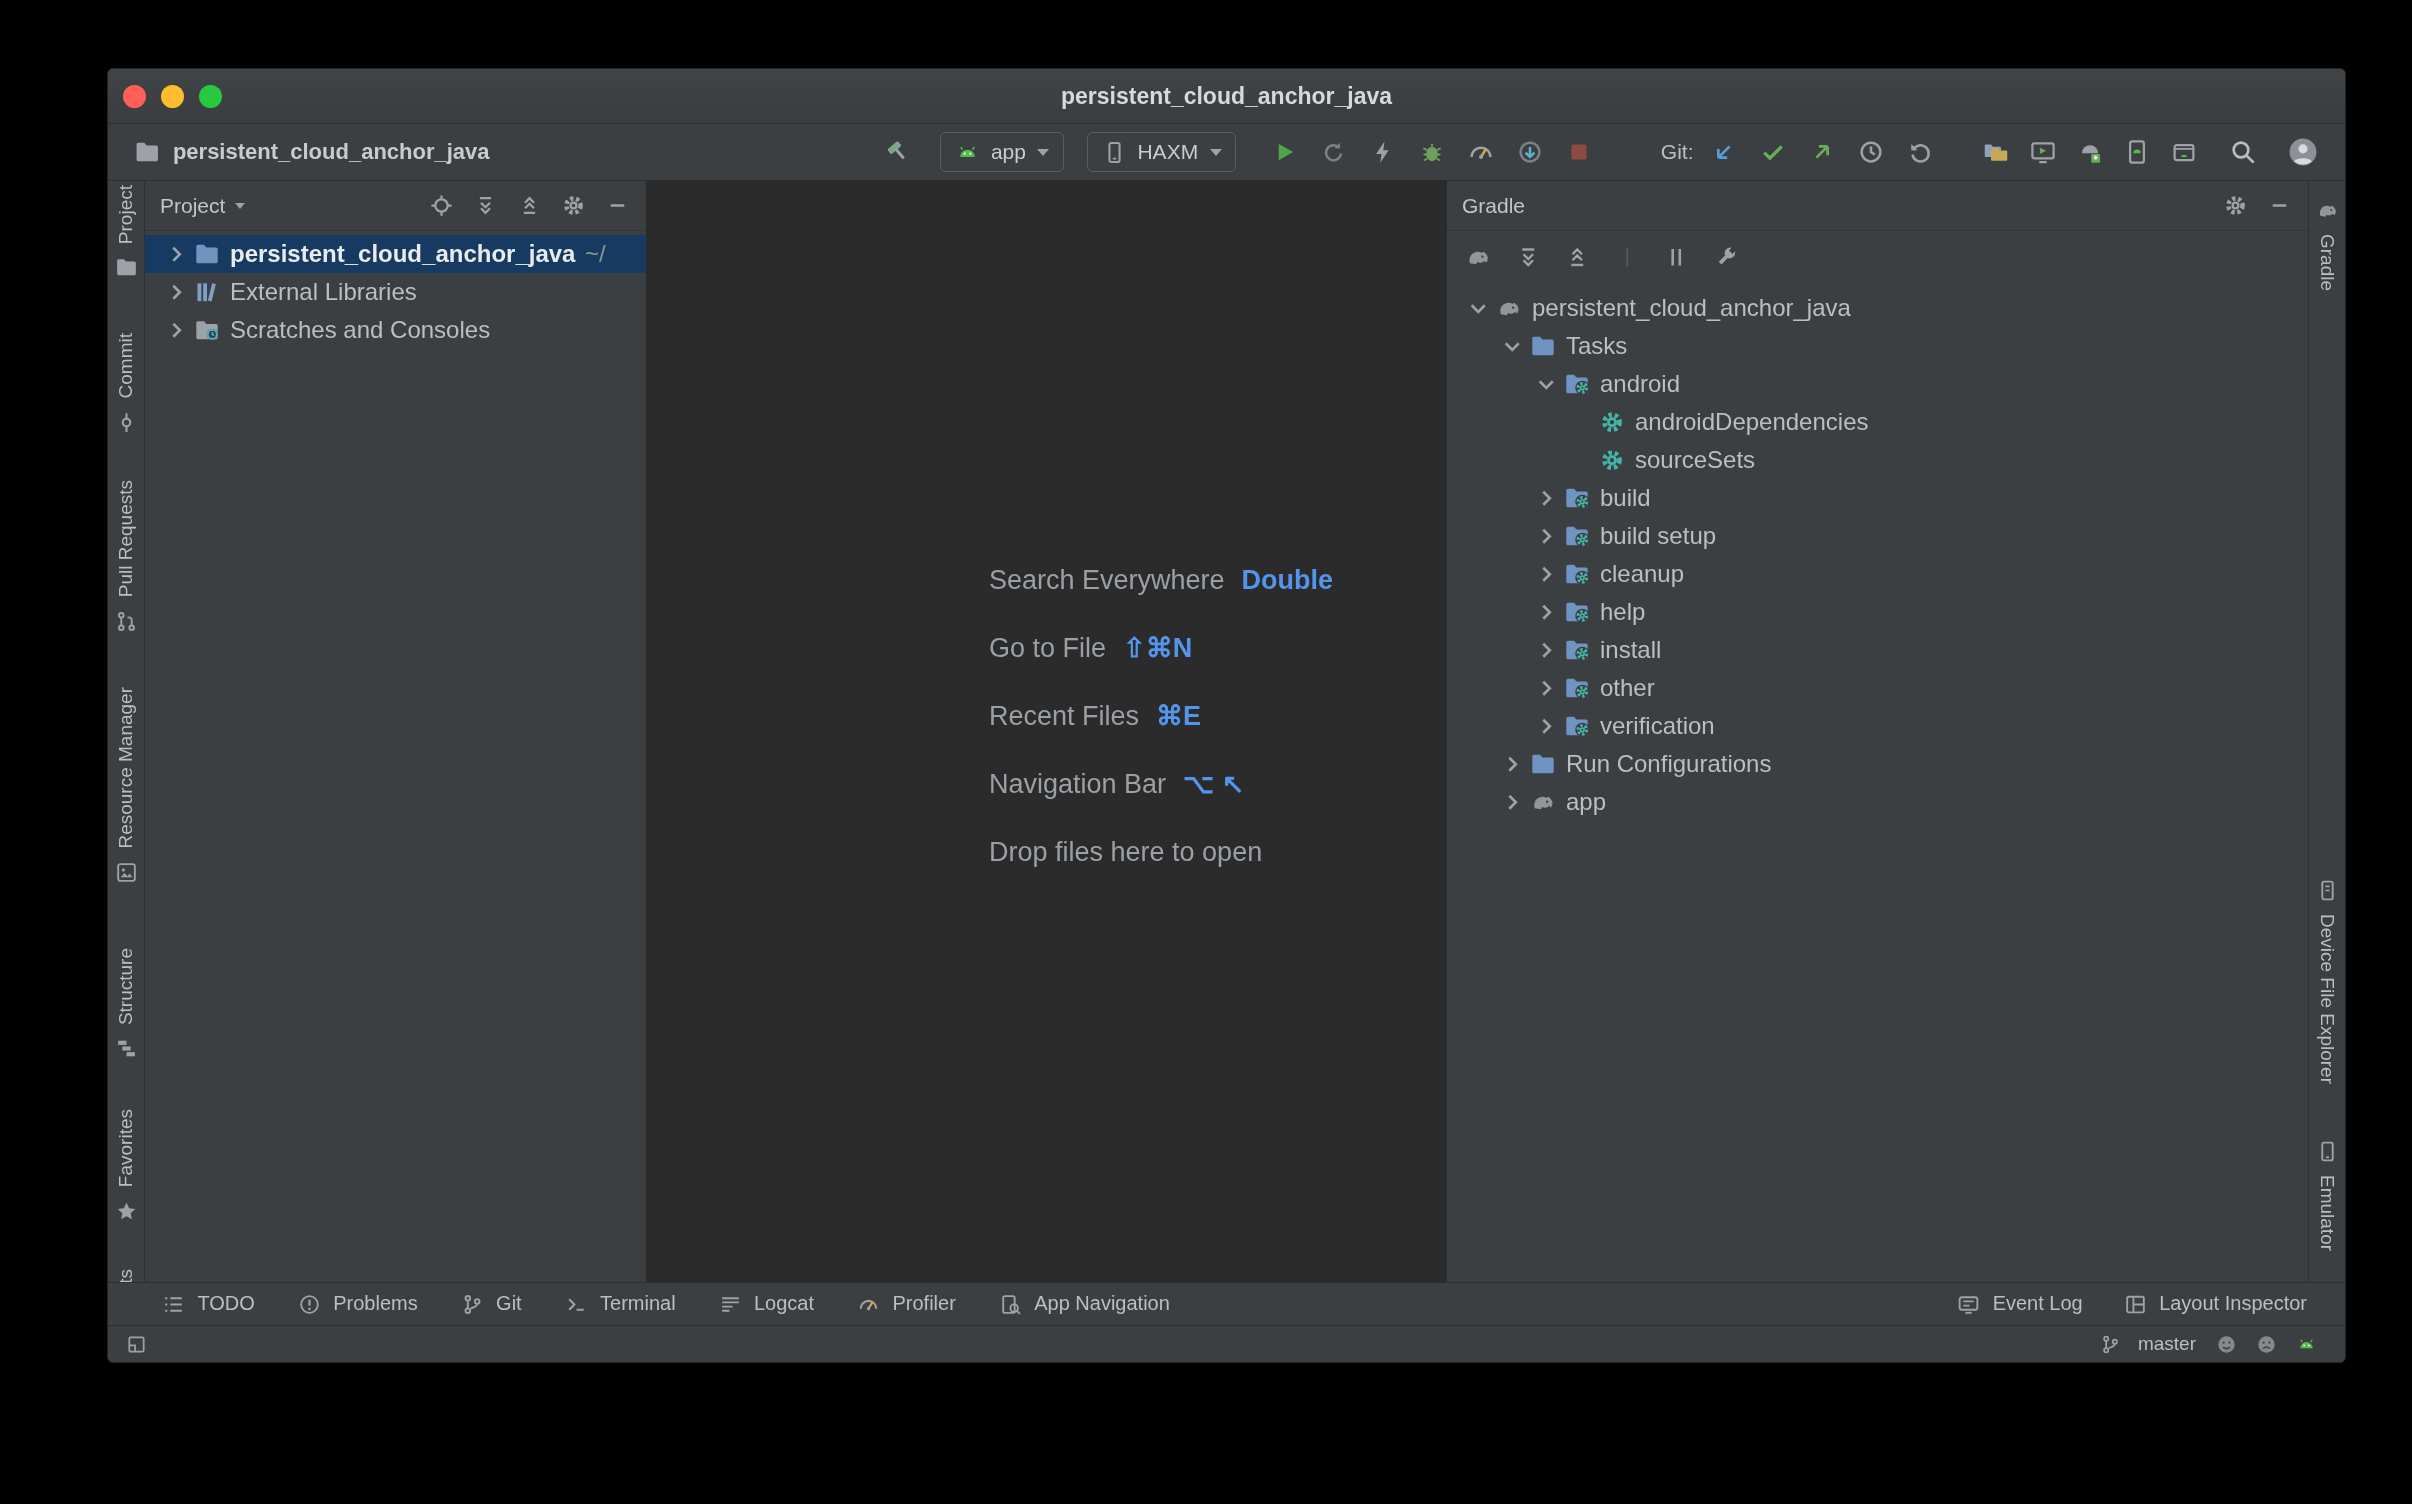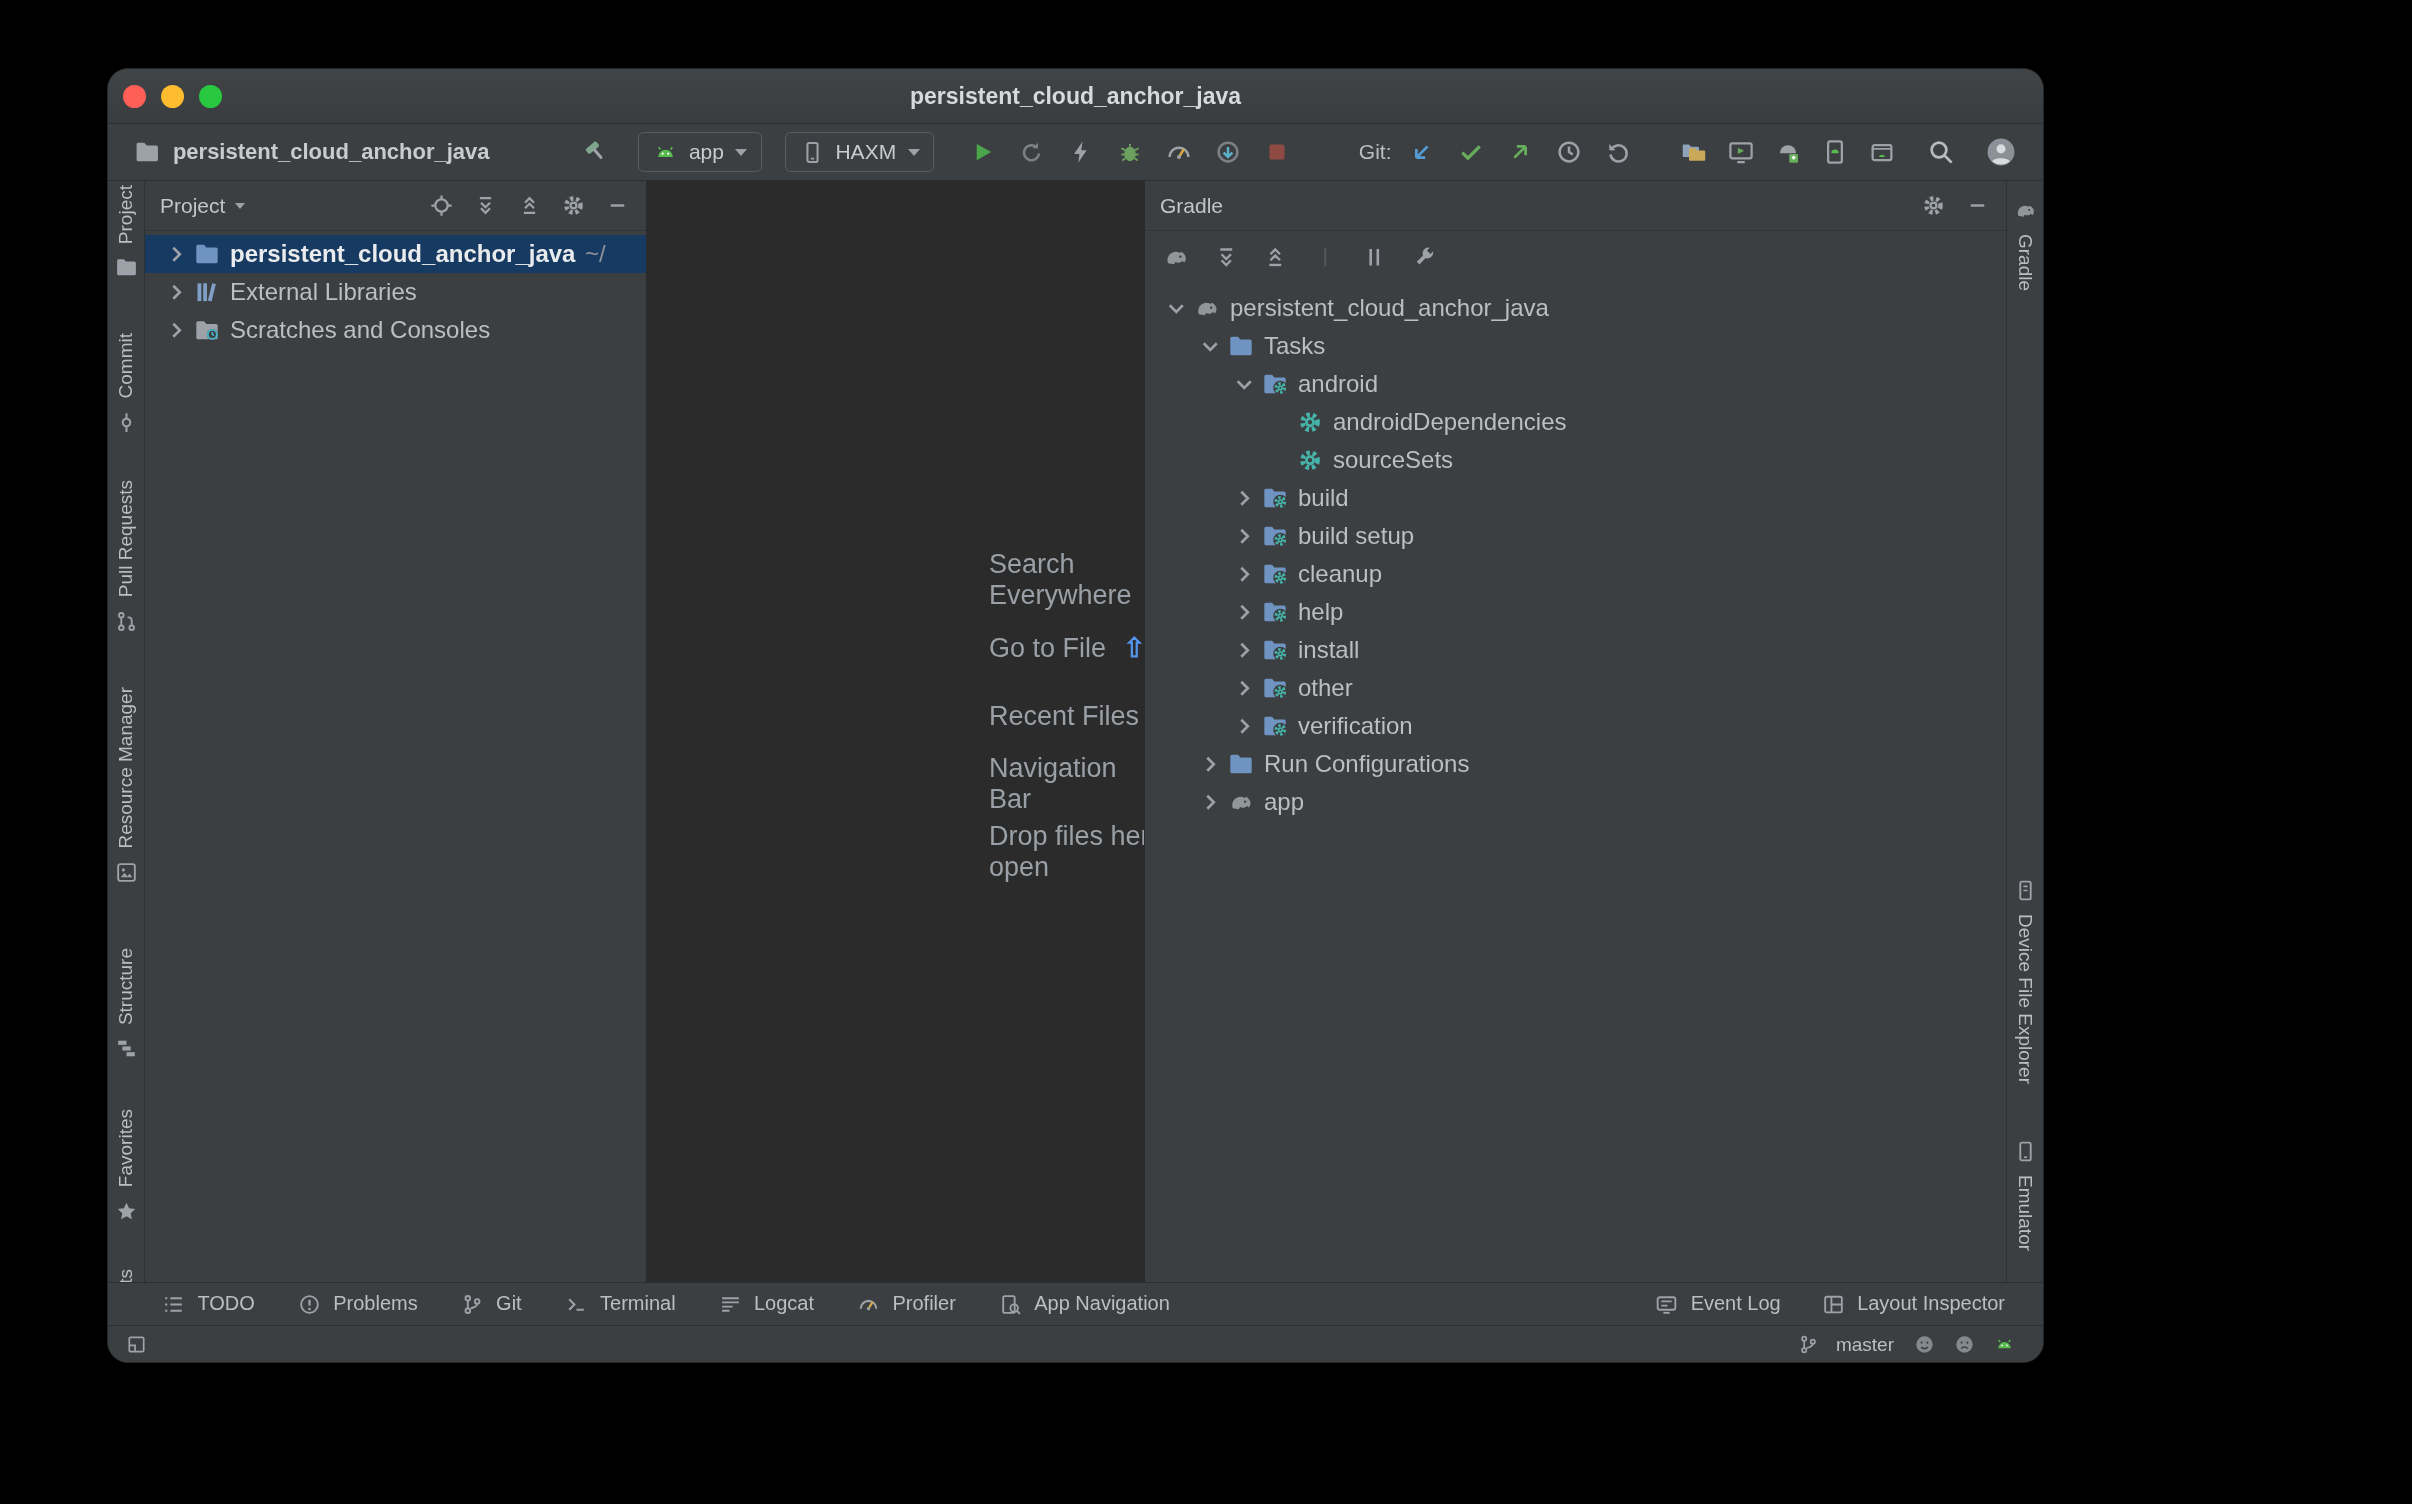--- a/index.html
+++ b/index.html
@@ -1,20 +1,20 @@
 <!DOCTYPE html>
 <html style="font-size:15px"><head>
 <meta charset="utf-8">
 <style>
   *{margin:0;padding:0;box-sizing:border-box}
   html,body{background:#000}
   body{font-family:"Liberation Sans",sans-serif;-webkit-font-smoothing:antialiased}
   .screen{position:relative;width:2412px;height:1505px;background:#000;overflow:hidden}
-  .window{position:absolute;left:107px;top:68px;width:1937px;height:1295px;background:#3c3f41;
-          border-radius:21px;overflow:hidden;border:1px solid #242526;box-shadow:0 38px 95px rgba(0,0,0,.65);
+  .window{position:absolute;left:107px;top:68px;width:2239px;height:1295px;background:#3c3f41;
+          border-radius:6px;overflow:hidden;border:1px solid #242526;box-shadow:0 38px 95px rgba(0,0,0,.65);
           display:flex;flex-direction:column}
   
   .titlebar{flex:0 0 55px;display:flex;align-items:center;position:relative;
             background:linear-gradient(#404446,#3a3d3f);border-bottom:1px solid #2c2e2f}
   .traffic{display:flex;gap:15px;padding-left:15px;z-index:2}
   .tl{width:23px;height:23px;border-radius:50%}
   .tl.red{background:#ff5f57}.tl.yellow{background:#febc2e}.tl.green{background:#28c840}
   .win-title{position:absolute;left:0;right:0;text-align:center;font-size:23px;font-weight:700;color:#d7d9da}
   
   .toolbar{flex:0 0 57px;display:flex;align-items:center;background:#3c3f41;border-bottom:1px solid #2c2e2f;padding:0 25px}
@@ -89,21 +89,21 @@
   .hint-key{font-size:27px;color:#5394ec;font-weight:600}
   
   .bottombar{flex:0 0 43px;display:flex;align-items:center;background:#3c3f41;border-top:1px solid #2c2e2f;padding:0 38px 0 53px}
   .bb-left{display:flex;gap:42px}
   .bb-right{display:flex;gap:40px;margin-left:auto}
   .bb-item{display:flex;align-items:flex-start;gap:11.4px;font-size:20px;color:#bcbec0;white-space:nowrap}
   .bb-ic{width:25px;height:25px}
   .statusbar{flex:0 0 37px;display:flex;align-items:center;background:#3c3f41;border-top:1px solid #2c2e2f;
              padding:0 27px 0 17px;font-size:19px;color:#bcbec0}
   .sb-right{margin-left:auto;display:flex;align-items:center;gap:19px}
-  .sb-branch{display:flex;align-items:flex-end;gap:16px}
+  .sb-branch{display:flex;align-items:center;gap:16px}
   .sb-ic{width:23px;height:23px}
   .sbrow{gap:17px}
 </style>
 </head>
 <body>
 
 <div class="screen">
   <div class="window">
 
     <div class="titlebar">

